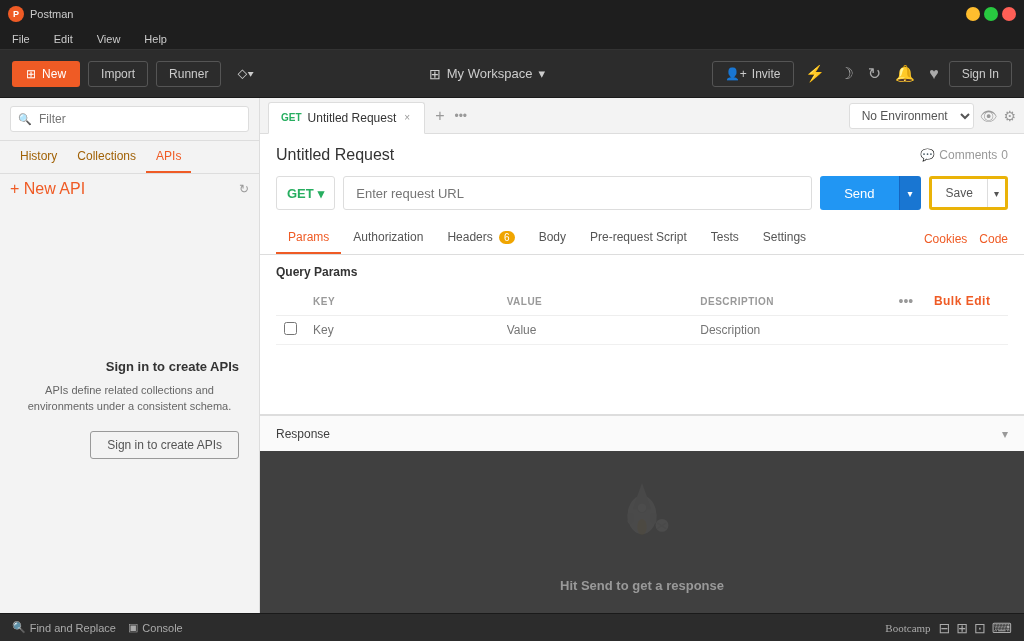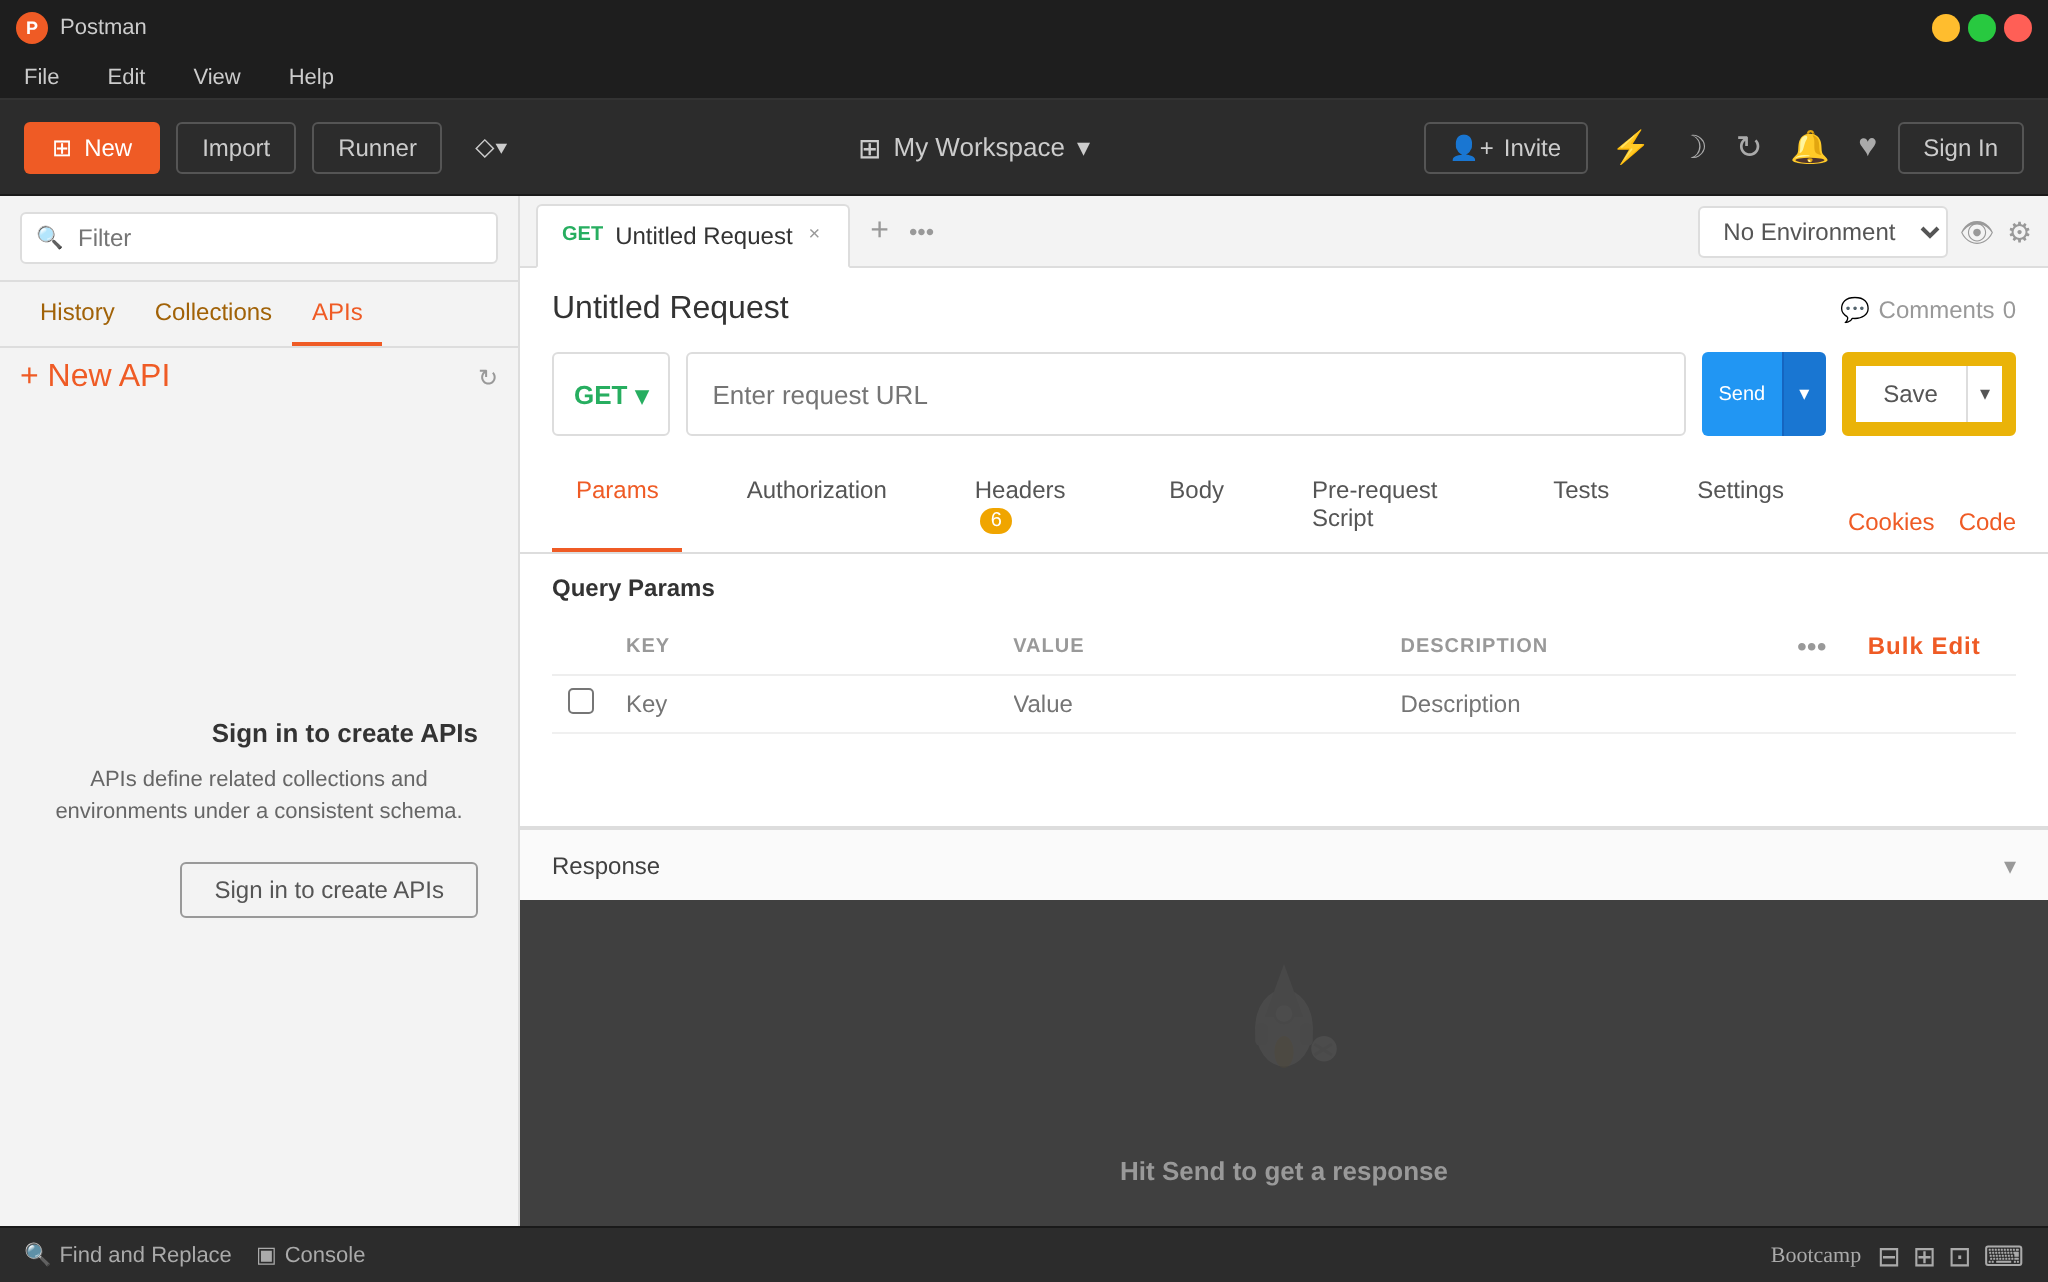--- a/index.html
+++ b/index.html
@@ -68,28 +68,28 @@
     .env-icon-btn { background: transparent; border: none; color: #999; cursor: pointer; font-size: 14px; }
 
     
     .request-area { padding: 12px 16px 0; }
     .request-title { font-size: 16px; font-weight: 500; margin-bottom: 12px; color: #333; display: flex; align-items: center; justify-content: space-between; }
     .comments-link { color: #999; font-size: 12px; display: flex; align-items: center; gap: 4px; }
     .url-bar { display: flex; gap: 8px; margin-bottom: 0; }
     .method-select { border: 1px solid #ddd; border-radius: 3px; padding: 6px 10px; font-size: 13px; background: white; color: #27ae60; font-weight: 600; cursor: pointer; display: flex; align-items: center; gap: 4px; }
     .url-input { flex: 1; border: 1px solid #ddd; border-radius: 3px; padding: 7px 12px; font-size: 13px; color: #999; outline: none; }
     .send-btn-group { display: flex; border-radius: 3px; overflow: hidden; }
-    .send-btn { background: #2196f3; color: white; border: none; padding: 7px 8px; font-size: 10px; font-weight: 500; cursor: pointer; }
+    .send-btn { background: #2196f3; color: white; border: none; padding: 7px 24px; font-size: 13px; font-weight: 500; cursor: pointer; }
     .send-dropdown { background: #1976d2; color: white; border: none; padding: 7px 8px; font-size: 10px; cursor: pointer; border-left: 1px solid #1565c0; }
-    .save-btn-group { display: flex; border-radius: 3px; overflow: hidden; border: 7px solid #eab308; }
+    .save-btn-group { display: flex; border-radius: 3px; overflow: hidden; border: 3px solid #eab308; }
     .save-btn { background: white; color: #555; border: none; padding: 7px 14px; font-size: 12px; cursor: pointer; }
     .save-dropdown { background: white; color: #555; border: none; border-left: 1px solid #ddd; padding: 7px 6px; font-size: 10px; cursor: pointer; }
 
     
-    .req-tabs { display: flex; border-bottom: 1px solid #ddd; padding: 0 16px; margin-top: 12px; gap: 20px; }
+    .req-tabs { display: flex; border-bottom: 1px solid #ddd; padding: 0 16px; margin-top: 12px; }
     .req-tab { padding: 8px 12px; font-size: 12px; cursor: pointer; color: #555; border-bottom: 2px solid transparent; }
     .req-tab.active { color: #ef5b25; border-bottom: 2px solid #ef5b25; }
     .req-tab .badge { background: #f0a500; color: white; border-radius: 8px; padding: 1px 5px; font-size: 10px; margin-left: 3px; }
     .req-tab-right { margin-left: auto; display: flex; gap: 12px; align-items: flex-end; }
     .req-tab-right a { color: #ef5b25; font-size: 12px; cursor: pointer; text-decoration: none; padding: 8px 0; }
 
     
     .params-area { padding: 10px 16px; flex: 1; overflow: auto; }
     .query-params-label { font-size: 12px; font-weight: 600; color: #333; margin-bottom: 8px; }
     .params-table { width: 100%; border-collapse: collapse; }

